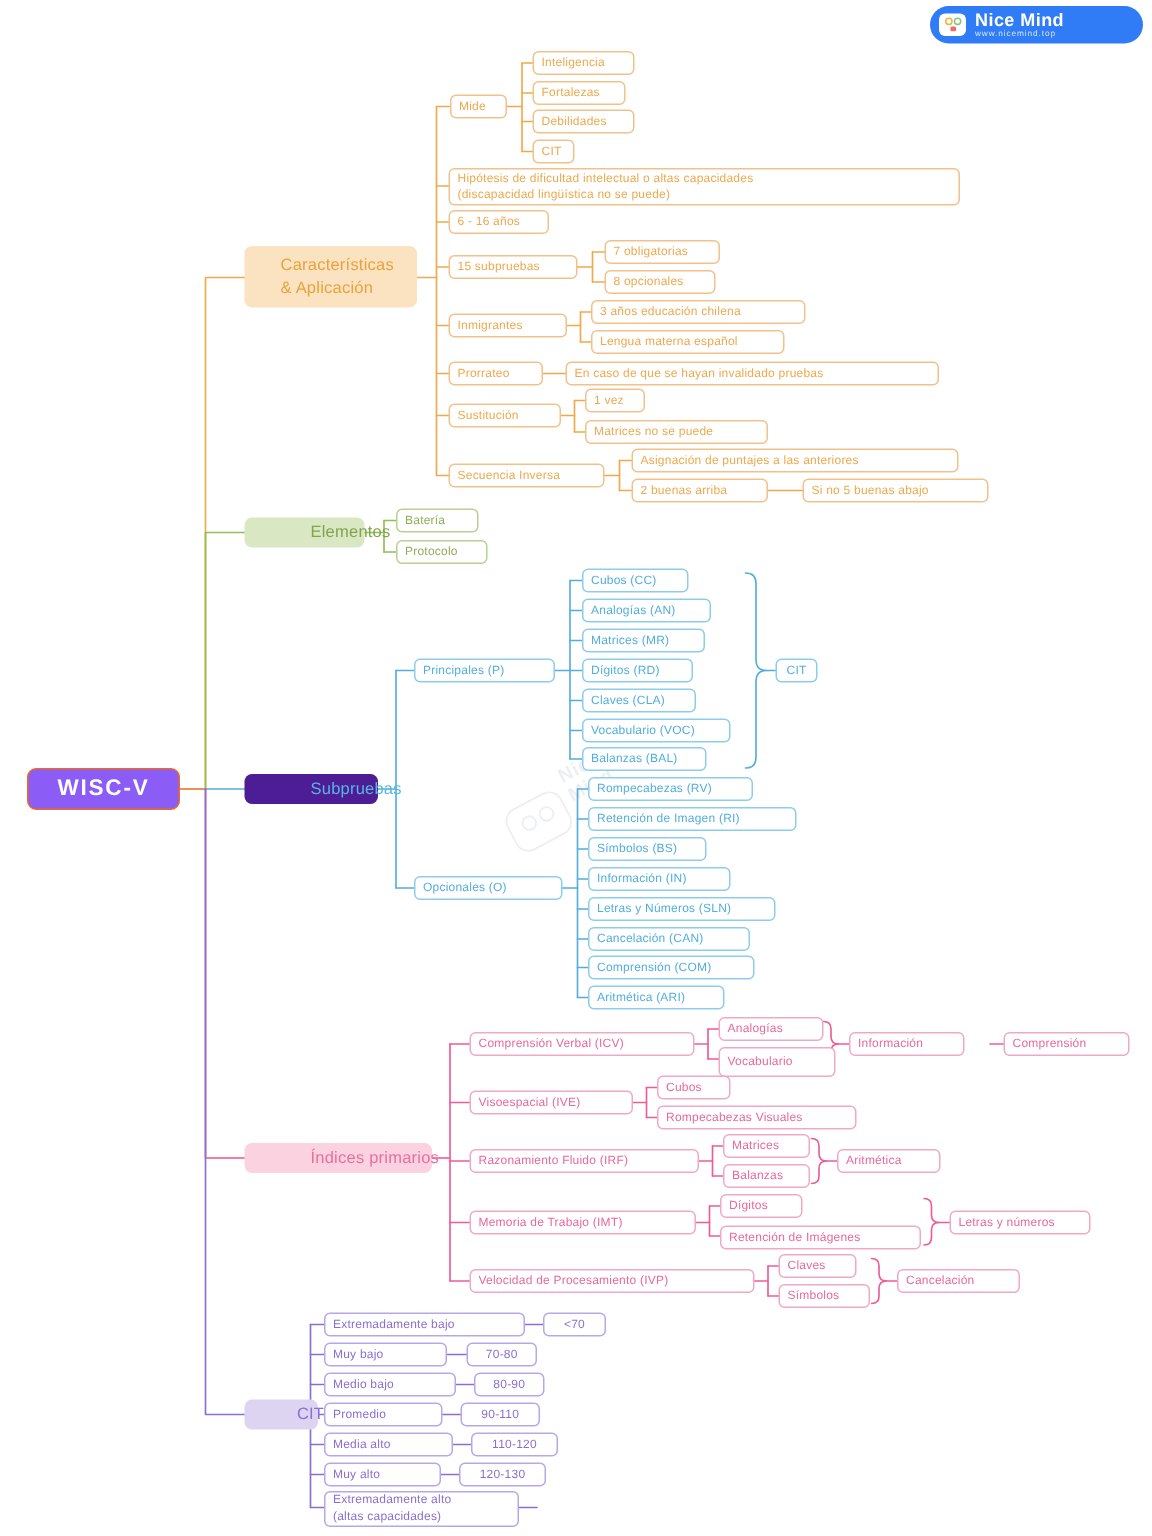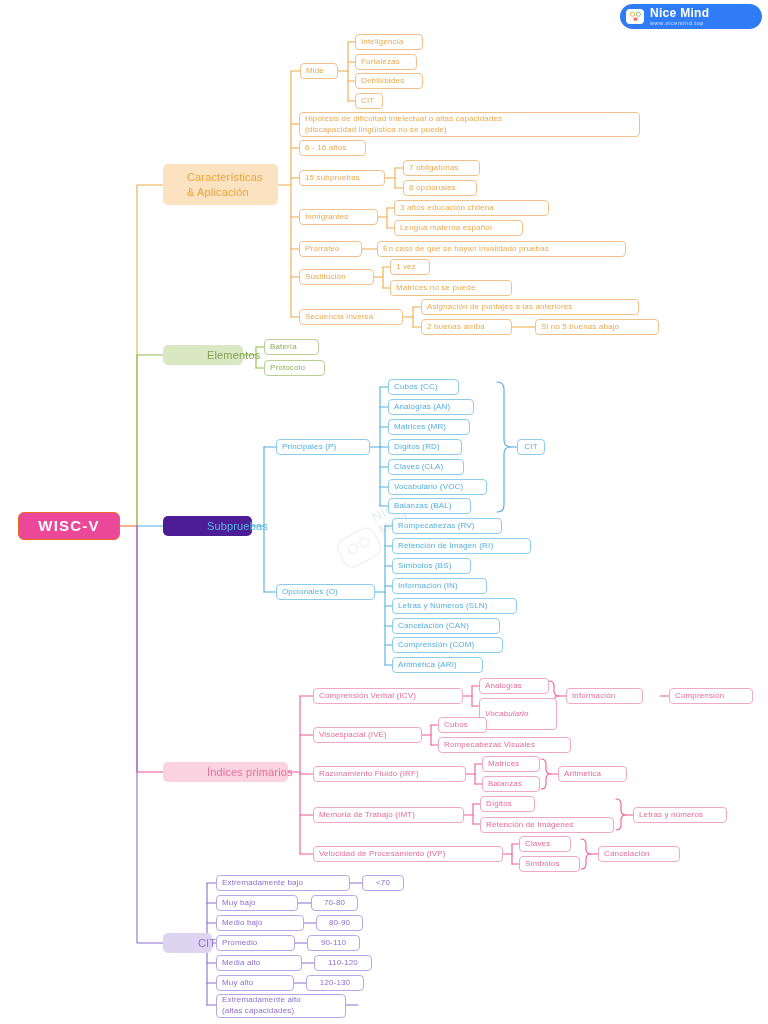--- a/index.html
+++ b/index.html
@@ -27,21 +27,21 @@
     align-items:center;
     padding:0 5px;
     white-space:nowrap;
     line-height:1.18;
     letter-spacing:.15px;
   }
   .node.ml{white-space:normal;align-items:center;}
 
   
   .root{
-    background:#ec4899;
+    background:#8b5cf6;
     border:1px solid #ec6a21;
     border-radius:6px;
     color:#ffffff;
     font-size:15px;
     font-weight:bold;
     letter-spacing:1.2px;
     justify-content:center;
     padding:0 4px;
   }
 
@@ -296,21 +296,21 @@
     <span>(discapacidad lingüística no se puede)</span>
   </div>
 
   <div class="node o" style="left:299px;top:140px;width:67px;height:16px;">6 - 16 años</div>
 
   <div class="node o" style="left:299px;top:170px;width:86px;height:16px;">15 subpruebas</div>
   <div class="node o" style="left:403px;top:160px;width:77px;height:16px;">7 obligatorias</div>
   <div class="node o" style="left:403px;top:180px;width:74px;height:16px;">8 opcionales</div>
 
   <div class="node o" style="left:299px;top:209px;width:79px;height:16px;">Inmigrantes</div>
-  <div class="node o" style="left:394px;top:200px;width:155px;height:16px;">3 años educación chilena</div>
+  <div class="node o" style="left:394px;top:200px;width:143px;height:16px;">3 años educación chilena</div>
   <div class="node o" style="left:394px;top:220px;width:129px;height:16px;">Lengua materna español</div>
 
   <div class="node o" style="left:299px;top:241px;width:63px;height:16px;">Prorrateo</div>
   <div class="node o" style="left:377px;top:241px;width:249px;height:16px;">En caso de que se hayan invalidado pruebas</div>
 
   <div class="node o" style="left:299px;top:269px;width:75px;height:16px;">Sustitución</div>
   <div class="node o" style="left:390px;top:259px;width:40px;height:16px;">1 vez</div>
   <div class="node o" style="left:390px;top:280px;width:122px;height:16px;">Matrices no se puede</div>
 
   <div class="node o" style="left:299px;top:309px;width:104px;height:16px;">Secuencia Inversa</div>
@@ -343,21 +343,21 @@
   <div class="node b" style="left:392px;top:578px;width:95px;height:16px;">Información (IN)</div>
   <div class="node b" style="left:392px;top:598px;width:125px;height:16px;">Letras y Números (SLN)</div>
   <div class="node b" style="left:392px;top:618px;width:108px;height:16px;">Cancelación (CAN)</div>
   <div class="node b" style="left:392px;top:637px;width:111px;height:16px;">Comprensión (COM)</div>
   <div class="node b" style="left:392px;top:657px;width:91px;height:16px;">Aritmética (ARI)</div>
 
   <div class="node pill pill-pink" style="left:163px;top:762px;width:125px;height:20px;">Índices primarios</div>
 
   <div class="node p" style="left:313px;top:688px;width:150px;height:16px;">Comprensión Verbal (ICV)</div>
   <div class="node p" style="left:479px;top:678px;width:70px;height:16px;">Analogías</div>
-  <div class="node p" style="left:479px;top:698px;width:78px;height:32px;font-style:italic;">Vocabulario</div>
+  <div class="node p" style="left:479px;top:698px;width:78px;height:20px;">Vocabulario</div>
   <div class="node p" style="left:566px;top:688px;width:77px;height:16px;">Información</div>
   <div class="node p" style="left:669px;top:688px;width:84px;height:16px;">Comprensión</div>
 
   <div class="node p" style="left:313px;top:727px;width:109px;height:16px;">Visoespacial (IVE)</div>
   <div class="node p" style="left:438px;top:717px;width:49px;height:16px;">Cubos</div>
   <div class="node p" style="left:438px;top:737px;width:133px;height:16px;">Rompecabezas Visuales</div>
 
   <div class="node p" style="left:313px;top:766px;width:153px;height:16px;">Razonamiento Fluido (IRF)</div>
   <div class="node p" style="left:482px;top:756px;width:58px;height:16px;">Matrices</div>
   <div class="node p" style="left:482px;top:776px;width:58px;height:16px;">Balanzas</div>

